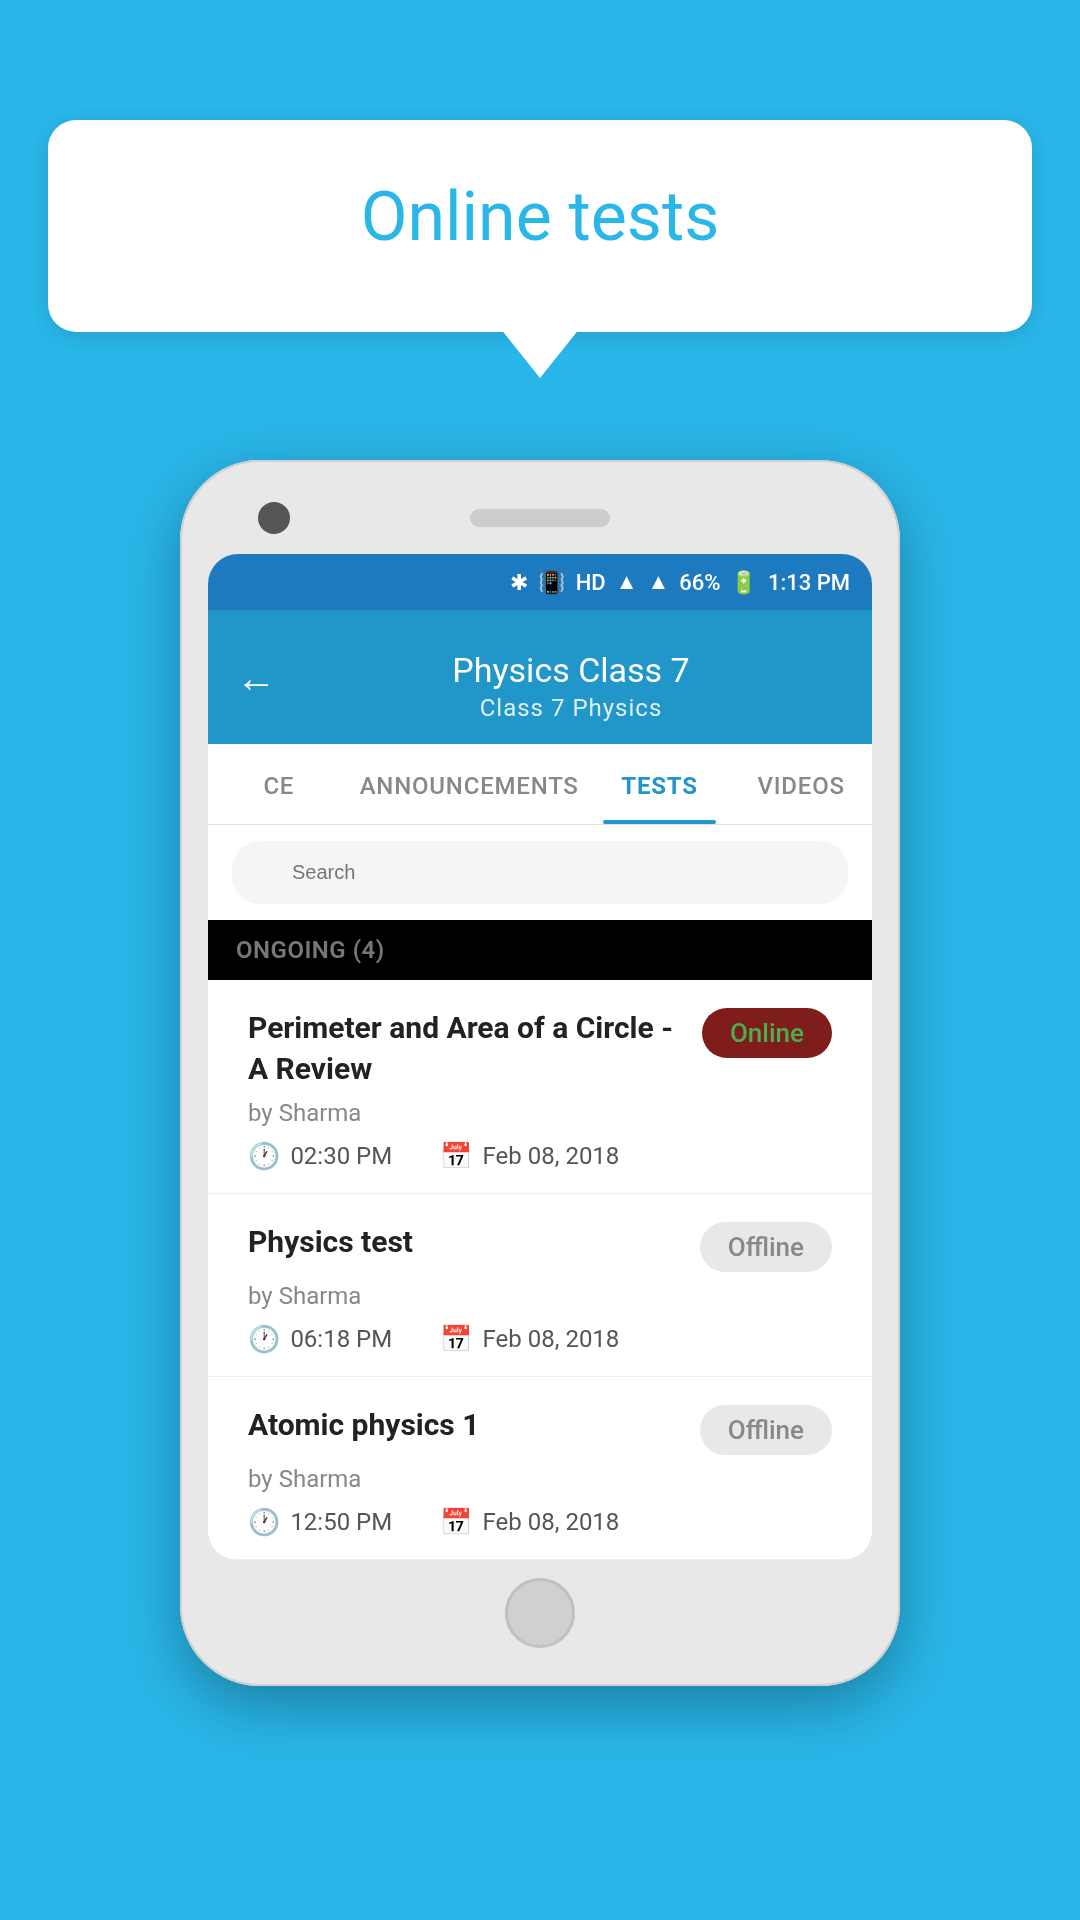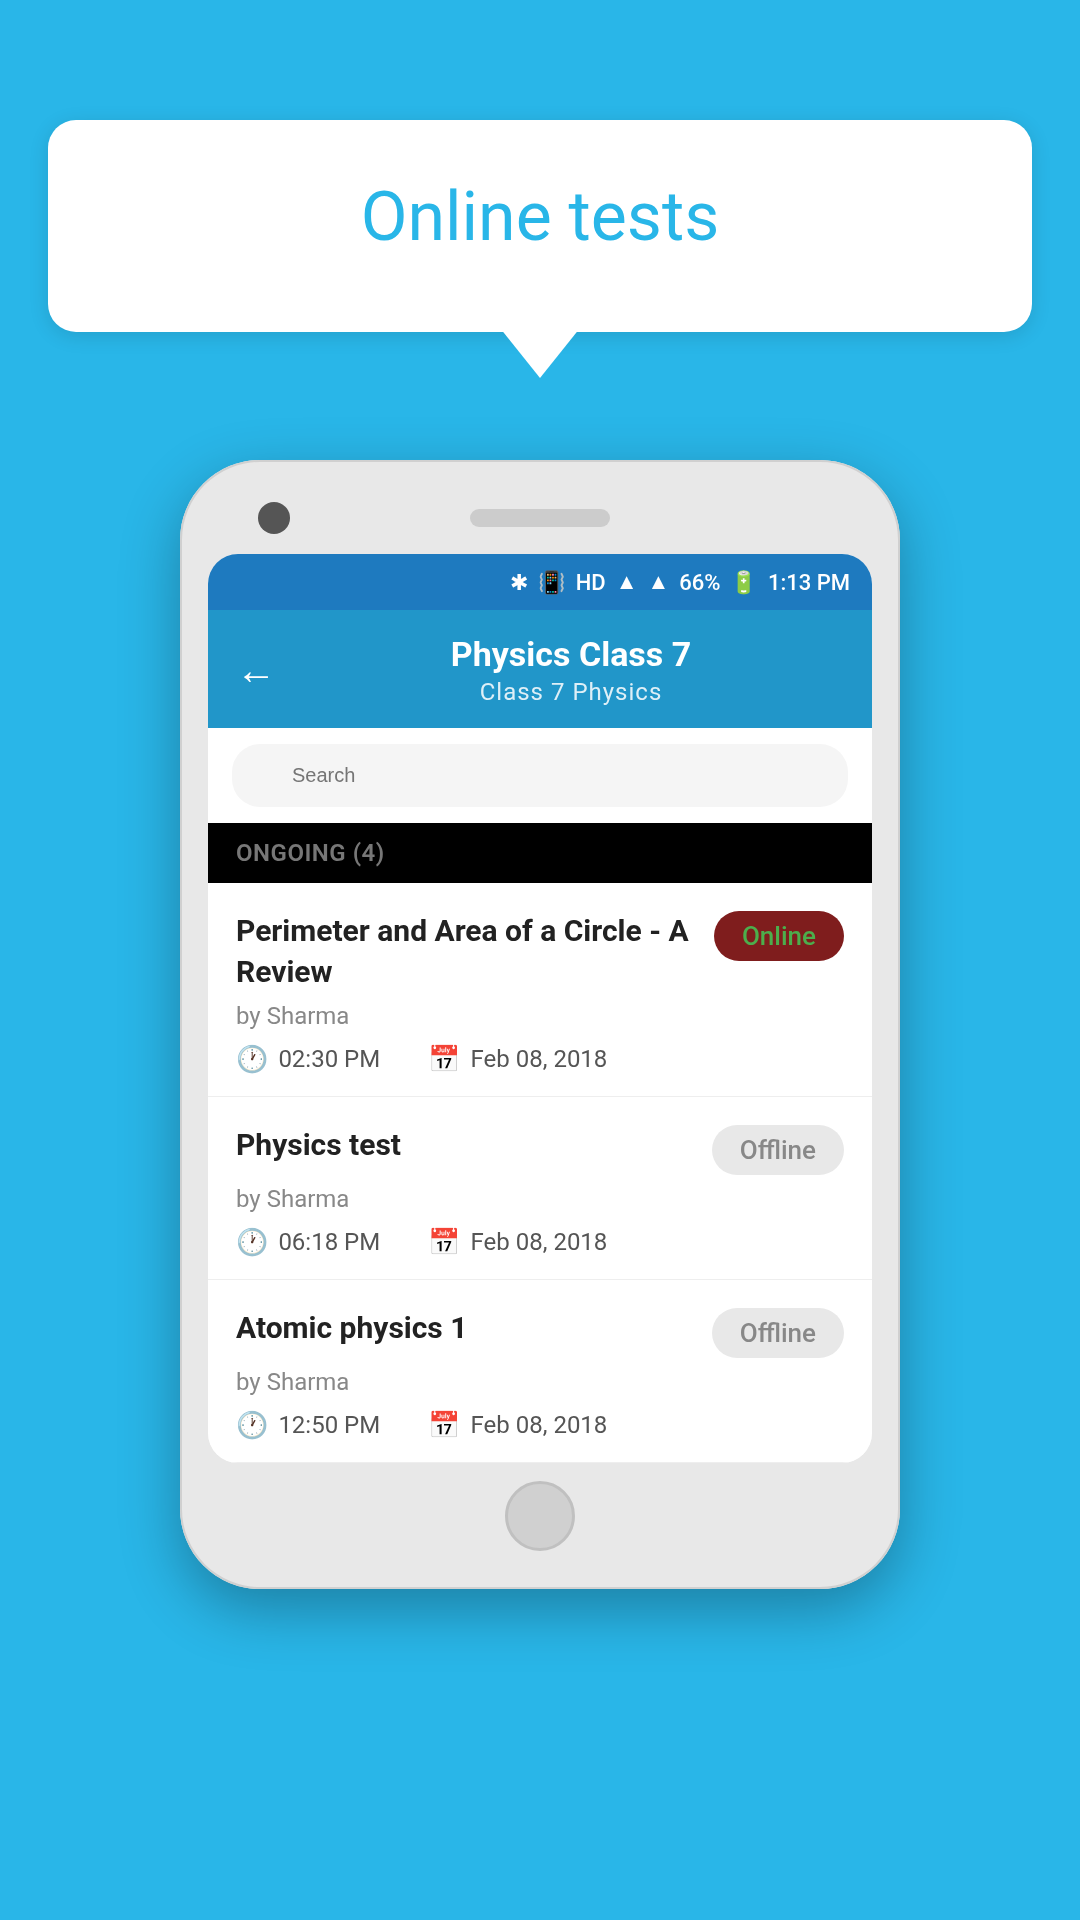--- a/index.html
+++ b/index.html
@@ -148,21 +148,22 @@
       cursor: pointer;
       font-weight: 300;
     }
     .app-bar-title-wrap {
       flex: 1;
       text-align: center;
     }
     .app-bar-title {
       color: #fff;
       font-size: 34px;
-      font-weight: 700;
+      font-weight: 400;
+      margin-top: 16px;
     }
     .app-bar-sub {
       color: rgba(255,255,255,0.85);
       font-size: 24px;
       margin-top: 4px;
       letter-spacing: 1px;
     }
 
     
     .tabs-bar {
@@ -229,21 +230,21 @@
       padding: 16px 28px;
       font-size: 24px;
       color: #777;
       font-weight: 600;
       letter-spacing: 0.5px;
     }
 
     
     .test-item {
       background: #fff;
-      padding: 28px 28px 22px;
+      padding: 28px 40px 22px;
       border-bottom: 1px solid #eeeeee;
     }
     .test-item-header {
       display: flex;
       justify-content: space-between;
       align-items: flex-start;
       margin-bottom: 10px;
     }
     .test-title {
       font-size: 30px;
@@ -324,20 +325,34 @@
       </div>
 
       <div class="app-bar">
         <div class="app-bar-back">←</div>
         <div class="app-bar-title-wrap">
           <div class="app-bar-title">Physics Class 7</div>
           <div class="app-bar-sub">Class 7   Physics</div>
         </div>
       </div>
 
+      <div class="tabs-bar">
+        <div class="tab-item">
+          <span>CE</span>
+        </div>
+        <div class="tab-item">
+          <span>ANNOUNCEMENTS</span>
+        </div>
+        <div class="tab-item active">
+          <span>TESTS</span>
+        </div>
+        <div class="tab-item">
+          <span>VIDEOS</span>
+        </div>
+      </div>
 
       <div class="search-wrap">
         <div class="search-container">
           <span class="search-icon-inside">🔍</span>
           <input class="search-input" type="text" placeholder="Search" style="">
         </div>
       </div>
 
       <div class="section-header">ONGOING (4)</div>
 

